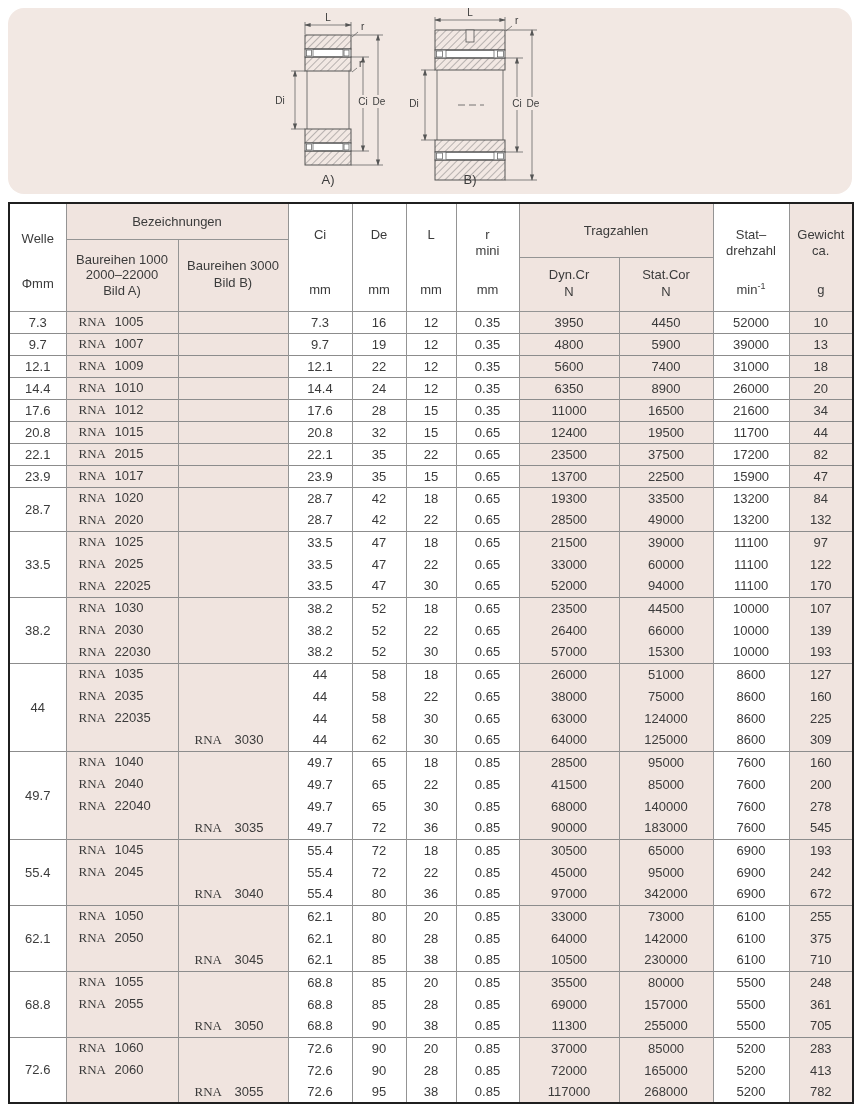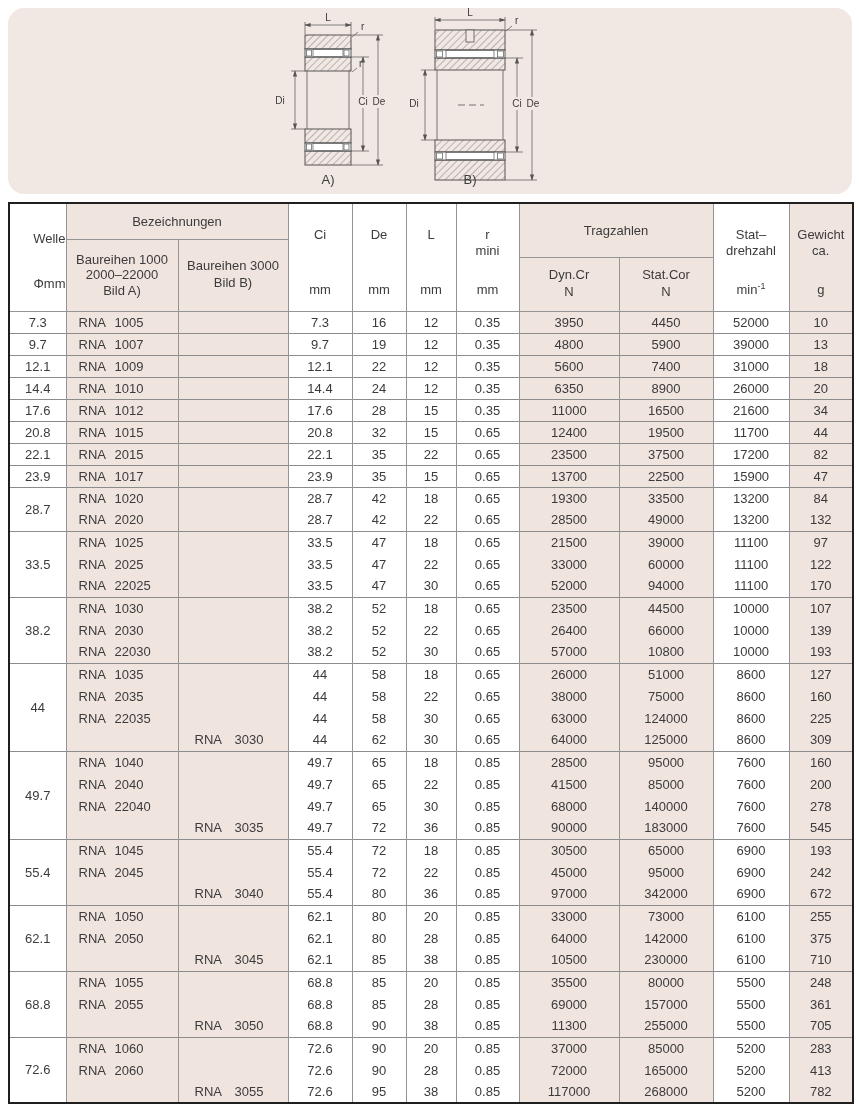--- a/index.html
+++ b/index.html
@@ -35,27 +35,27 @@
   .white { background:#ffffff; }
   .hr1 { height:36px; }
   .hr2 { height:18px; }
   .hr3 { height:54px; }
   .spec tbody tr { height:22px; }
   .vcol {
     height:100px; box-sizing:border-box;
     display:flex; flex-direction:column; align-items:center; justify-content:space-between;
     padding:20px 0 10px;
   }
-  .vcol.pad-welle { padding:24px 0 16px;align-items:flex-end; }
+  .vcol.pad-welle { padding:24px 0 16px; }
   .stack { line-height:1.2; text-align:center; }
   .two-line { line-height:1.3; }
   .three-line { line-height:1.18; }
   sup.exp { font-size:9px; vertical-align:super; line-height:0; }
   td.c-des { text-align:left; }
-  td.c-des .pfx { display:inline-block; margin-left:12px; width:36px; text-align:left; }
+  td.c-des .pfx { display:inline-block; margin-left:12px; width:36px; text-align:left;font-family:Liberation Serif, serif; }
   td.c-des.b .pfx { margin-left:16px; width:40px; }
   td.c-des .num { display:inline-block; }
 </style>
 </head>
 <body>
 
 <div class="panel">
   <svg width="844" height="186" viewBox="0 0 844 186">
     <defs>
       <pattern id="h" patternUnits="userSpaceOnUse" width="5" height="5" patternTransform="rotate(45)">
@@ -442,21 +442,21 @@
         <td class="pink">139</td>
       </tr>
       <tr>
         <td class="c-des pink a"><span class="pfx">RNA</span><span class="num">22030</span></td>
         <td class="c-des pink b"></td>
         <td class="white">38.2</td>
         <td class="white">52</td>
         <td class="white">30</td>
         <td class="white">0.65</td>
         <td class="pink">57000</td>
-        <td class="pink">10800</td>
+        <td class="pink">15300</td>
         <td class="white">10000</td>
         <td class="pink">193</td>
       </tr>
       <tr class="group-start">
         <td class="c-welle white" rowspan="4">44</td>
         <td class="c-des pink a"><span class="pfx">RNA</span><span class="num">1035</span></td>
         <td class="c-des pink b"></td>
         <td class="white">44</td>
         <td class="white">58</td>
         <td class="white">18</td>

